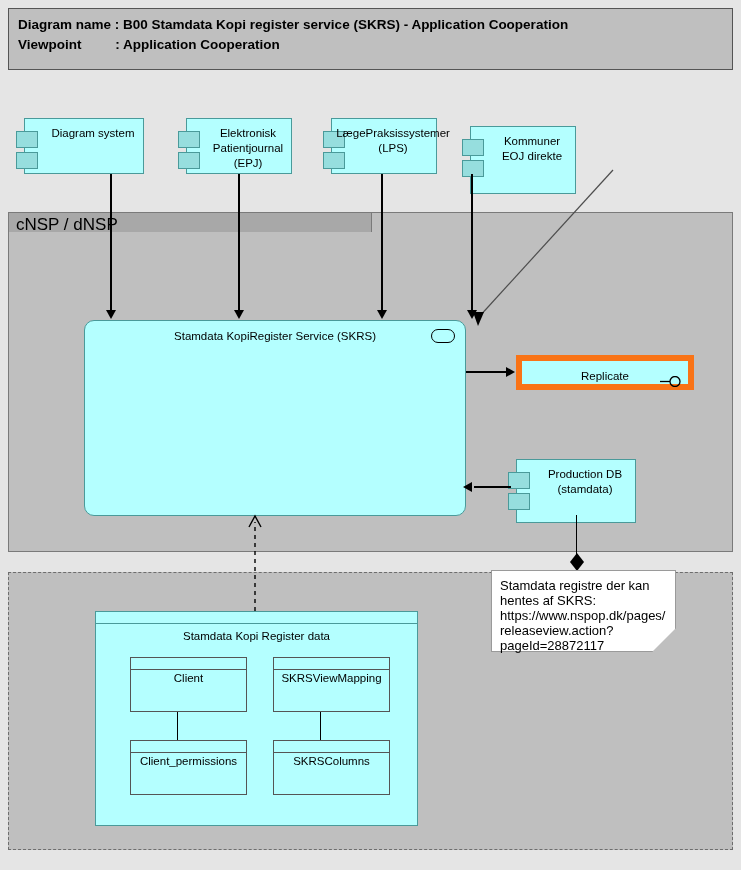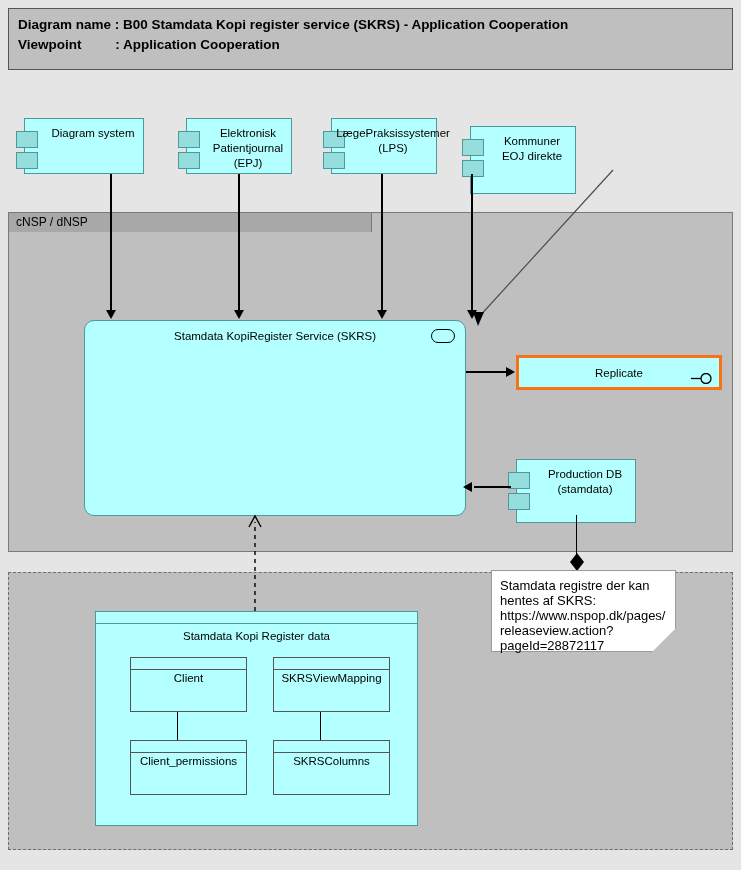--- a/index.html
+++ b/index.html
@@ -79,21 +79,21 @@
     border: 1px dashed #6d6d6d;
   }
   #group-db-header {
     left: 8px; top: 572px; width: 725px; height: 21px;
     background: #bfbfbf;
     border-bottom: 1px dashed #6d6d6d;
   }
   .group-label {
     position: absolute;
     left: 7px; top: 2px;
-    font-size: 12px;
+    font-size: 17px;
     color: #000000;
   }
 
   
   #skrs {
     left: 84px; top: 320px; width: 382px; height: 196px;
     background: #b4ffff;
     border: 1px solid #4a9a9a;
     border-radius: 10px;
   }
@@ -108,23 +108,23 @@
     position: absolute;
     right: 10px; top: 8px;
     width: 22px; height: 12px;
     border: 1.4px solid #000000;
     border-radius: 7px;
     background: transparent;
   }
 
   
   #replicate {
-    left: 516px; top: 355px; width: 206px; height: 35px;
-    background: #b4ffff;
-    border: 3px solid #f97316;
+    left: 516px; top: 355px; width: 178px; height: 35px;
+    background: #b4ffff;
+    border: 6px solid #f97316;
   }
   #replicate .rep-label {
     position: absolute;
     left: 0; right: 0; top: 9px;
     text-align: center;
     font-size: 11.5px;
     color: #000000;
   }
   .iface-icon {
     position: absolute;

